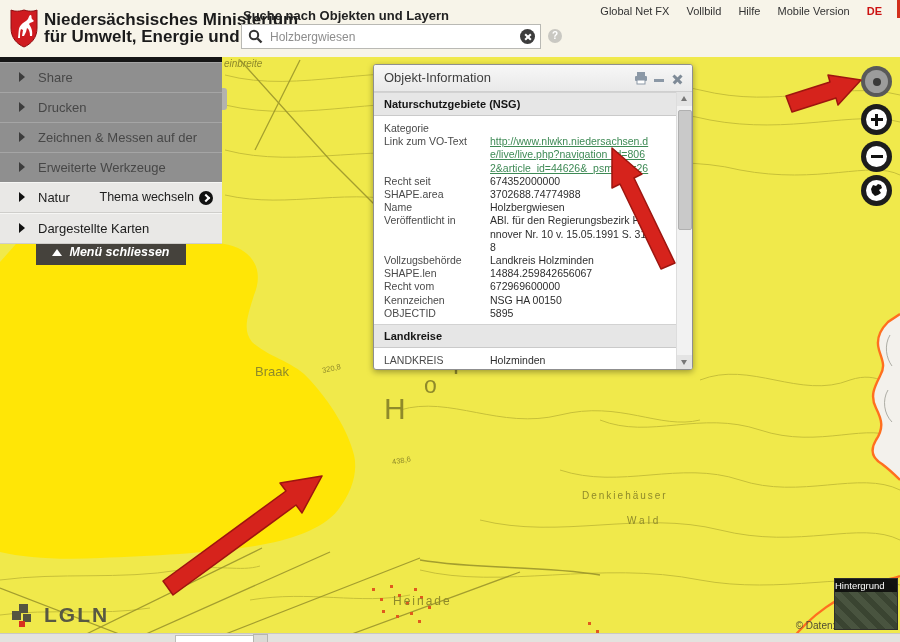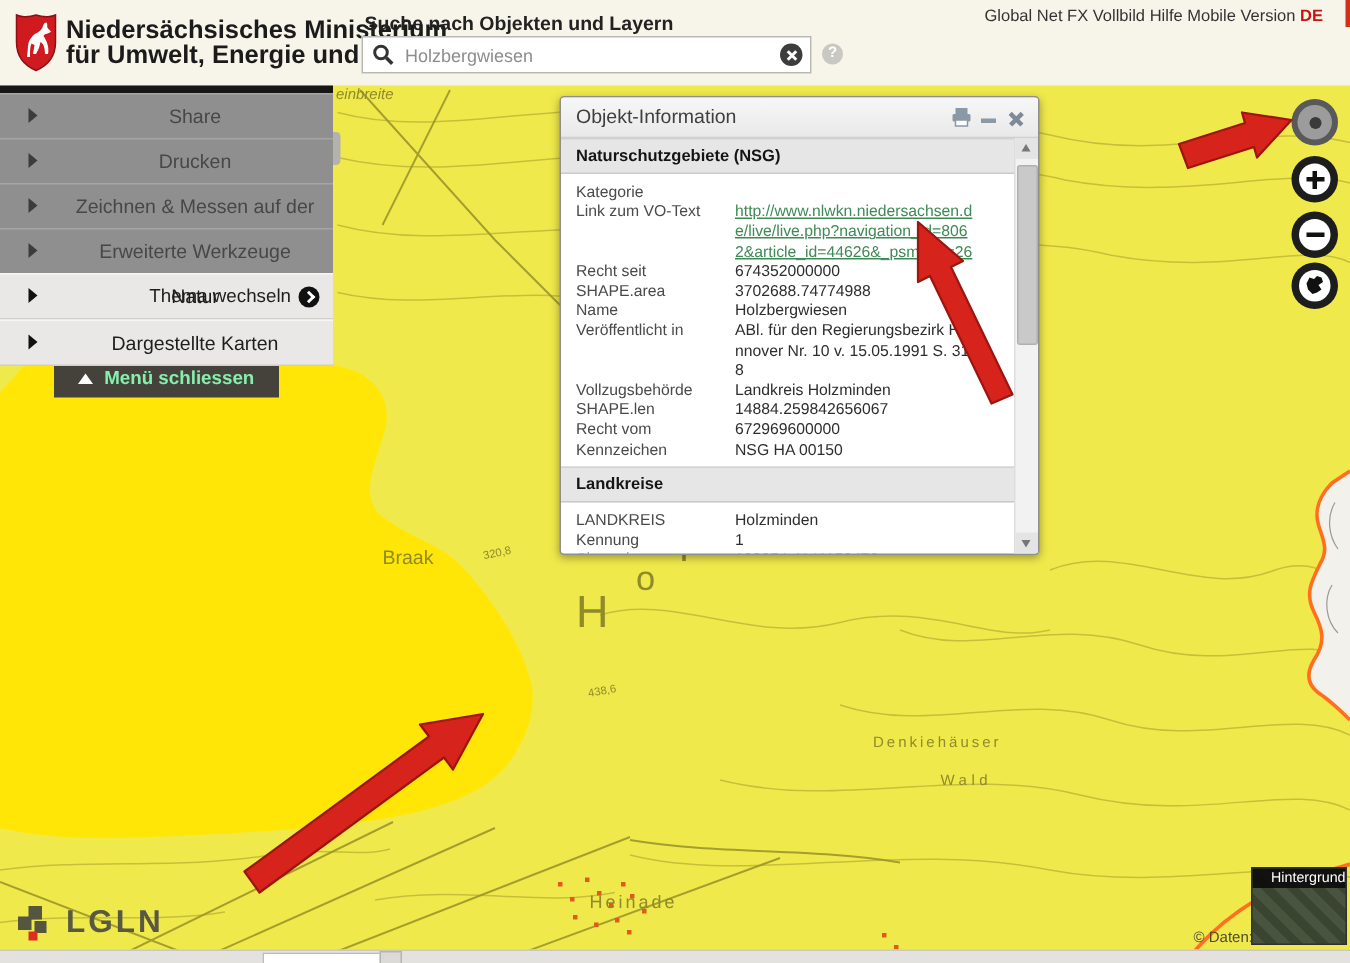--- a/index.html
+++ b/index.html
@@ -18,39 +18,39 @@
   #search-box{position:absolute;left:241px;top:24px;width:298px;height:23px;background:#fff;border:1px solid #b9b9b4;}
   #search-input{position:absolute;left:26px;top:1px;width:240px;height:19px;border:none;outline:none;
                 font-size:12px;color:#8d8d8d;font-family:"Liberation Sans",sans-serif;background:transparent;}
   #search-clear{position:absolute;right:5px;top:4px;width:15px;height:15px;border-radius:50%;background:#3d3d3d;cursor:pointer;}
   #search-clear i{position:absolute;left:3.5px;top:6.5px;width:8px;height:2px;background:#fff;display:block;}
   #search-clear i:first-child{transform:rotate(45deg);}
   #search-clear i:last-child{transform:rotate(-45deg);}
   #search-help{position:absolute;left:548px;top:29px;width:14px;height:14px;border-radius:50%;background:#c9c8c2;
                color:#fff;font-size:10px;font-weight:bold;text-align:center;line-height:14px;}
   #nav-links{position:absolute;right:18px;top:5px;font-size:11px;color:#333;}
-  #nav-links span{cursor:pointer;}
+  #nav-links span{margin-left:14px;cursor:pointer;}
   #lang-badge{color:#cc1111;font-weight:bold;}
   #header-red-tick{position:absolute;right:0;top:0;width:3px;height:18px;background:#d2301c;}
 
   
-  #sidebar{position:absolute;left:0;top:57px;width:222px;z-index:6;text-align:center;}
+  #sidebar{position:absolute;left:0;top:57px;width:222px;z-index:6;}
   #sidebar-topbar{height:5px;background:#161616;}
   .sb-item{height:29px;line-height:29px;font-size:13px;position:relative;padding-left:38px;cursor:pointer;}
   .sb-dark{background:#8f8f8f;color:#474747;border-top:1px solid #a5a5a5;}
   .sb-light{background:#e9e8e6;color:#1d1d1d;border-top:1px solid #f6f6f4;border-bottom:1px solid #cfcecb;}
   .sb-caret{position:absolute;left:19px;top:9px;width:0;height:0;
             border-left:6px solid #3c3c3c;border-top:5px solid transparent;border-bottom:5px solid transparent;}
   .sb-light .sb-caret{border-left-color:#111;}
   .sb-extra{position:absolute;right:28px;top:0;font-size:12.5px;color:#1d1d1d;}
   .sb-extra-circle{position:absolute;right:9px;top:8px;width:14px;height:14px;border-radius:50%;background:#111;}
   .sb-extra-circle i{position:absolute;left:4px;top:4px;width:4px;height:4px;border-right:2px solid #fff;border-top:2px solid #fff;
                      transform:rotate(45deg);display:block;}
-  #menu-close{position:absolute;left:36px;top:239px;width:150px;height:26px;background:#45423c;color:#86efac;
-              font-size:12.5px;font-weight:bold;text-align:center;line-height:26px;cursor:pointer;}
+  #menu-close{position:absolute;left:36px;top:239px;width:150px;height:26px;background:#45423c;color:#ffffff;
+              font-size:12.5px;font-weight:bold;text-align:center;line-height:26px;cursor:pointer;font-style:italic;}
   #menu-close .up-tri{display:inline-block;width:0;height:0;border-bottom:7px solid #fff;
               border-left:5px solid transparent;border-right:5px solid transparent;margin-right:7px;}
   #sidebar-handle{position:absolute;left:222px;top:88px;width:5px;height:22px;background:#b3b2ad;border-radius:0 3px 3px 0;z-index:5;cursor:pointer;}
 
   
   #popup{position:absolute;left:373px;top:64px;width:318px;height:304px;background:#fff;border:1px solid #8f8f8f;
          border-radius:3px;box-shadow:0 2px 6px rgba(0,0,0,.35);z-index:7;overflow:hidden;}
   #popup-titlebar{height:26px;background:linear-gradient(#f7f7f7,#e9e9e9);border-bottom:1px solid #cfcfcf;position:relative;}
   #popup-title{position:absolute;left:10px;top:5px;font-size:13px;color:#3f3f3f;}
   .pt-icon{position:absolute;top:7px;cursor:pointer;}
@@ -88,21 +88,21 @@
   .glyph-h{position:absolute;left:4.5px;top:9px;width:12px;height:3px;background:#111;}
   .glyph-v{position:absolute;left:9px;top:4.5px;width:3px;height:12px;background:#111;}
 
   
   #arrows{position:absolute;left:0;top:0;width:900px;height:642px;z-index:9;pointer-events:none;}
 
   
   #bg-thumb{position:absolute;left:834px;top:578px;width:62px;height:50px;border:1px solid #2e2e2e;z-index:5;cursor:pointer;
             background:repeating-linear-gradient(45deg,#49543f 0 6px,#3a4431 6px 12px),#41503a;}
   #bg-thumb-label{position:absolute;left:0;top:0;right:0;height:13px;background:rgba(10,10,10,.88);color:#fff;
-                  font-size:9.5px;text-align:right;line-height:13px;}
+                  font-size:9.5px;text-align:left;line-height:13px;}
   #attribution{position:absolute;right:3px;top:620px;font-size:10px;color:#4f4b33;z-index:4;}
   #lgln{position:absolute;left:10px;top:601px;z-index:4;display:flex;align-items:center;}
   #lgln-text{font-size:21px;font-weight:bold;color:#585843;letter-spacing:2px;margin-left:6px;}
   #bottom-strip{position:absolute;left:0;top:633px;width:900px;height:9px;background:#e3e2de;border-top:1px solid #c9c8c3;z-index:10;}
   #bottom-box{position:absolute;left:175px;top:1px;width:78px;height:7px;background:#fff;border:1px solid #bdbdb8;cursor:pointer;}
   #bottom-sq{position:absolute;left:253px;top:0;width:13px;height:8px;background:#dedddaç;border:1px solid #b5b5b0;background:#dbdad6;}
 </style>
 </head>
 <body>
 
@@ -302,20 +302,24 @@
         <div class="pvalue">14884.259842656067</div>
       </div>
       <div class="prow">
         <div class="plabel">Recht vom</div>
         <div class="pvalue">672969600000</div>
       </div>
       <div class="prow">
         <div class="plabel">Kennzeichen</div>
         <div class="pvalue">NSG HA 00150</div>
       </div>
+      <div class="prow">
+        <div class="plabel">OBJECTID</div>
+        <div class="pvalue">5895</div>
+      </div>
     </div>
     <div class="psection-title">Landkreise</div>
     <div class="prows">
       <div class="prow">
         <div class="plabel">LANDKREIS</div>
         <div class="pvalue">Holzminden</div>
       </div>
       <div class="prow">
         <div class="plabel">Kennung</div>
         <div class="pvalue">1</div>

